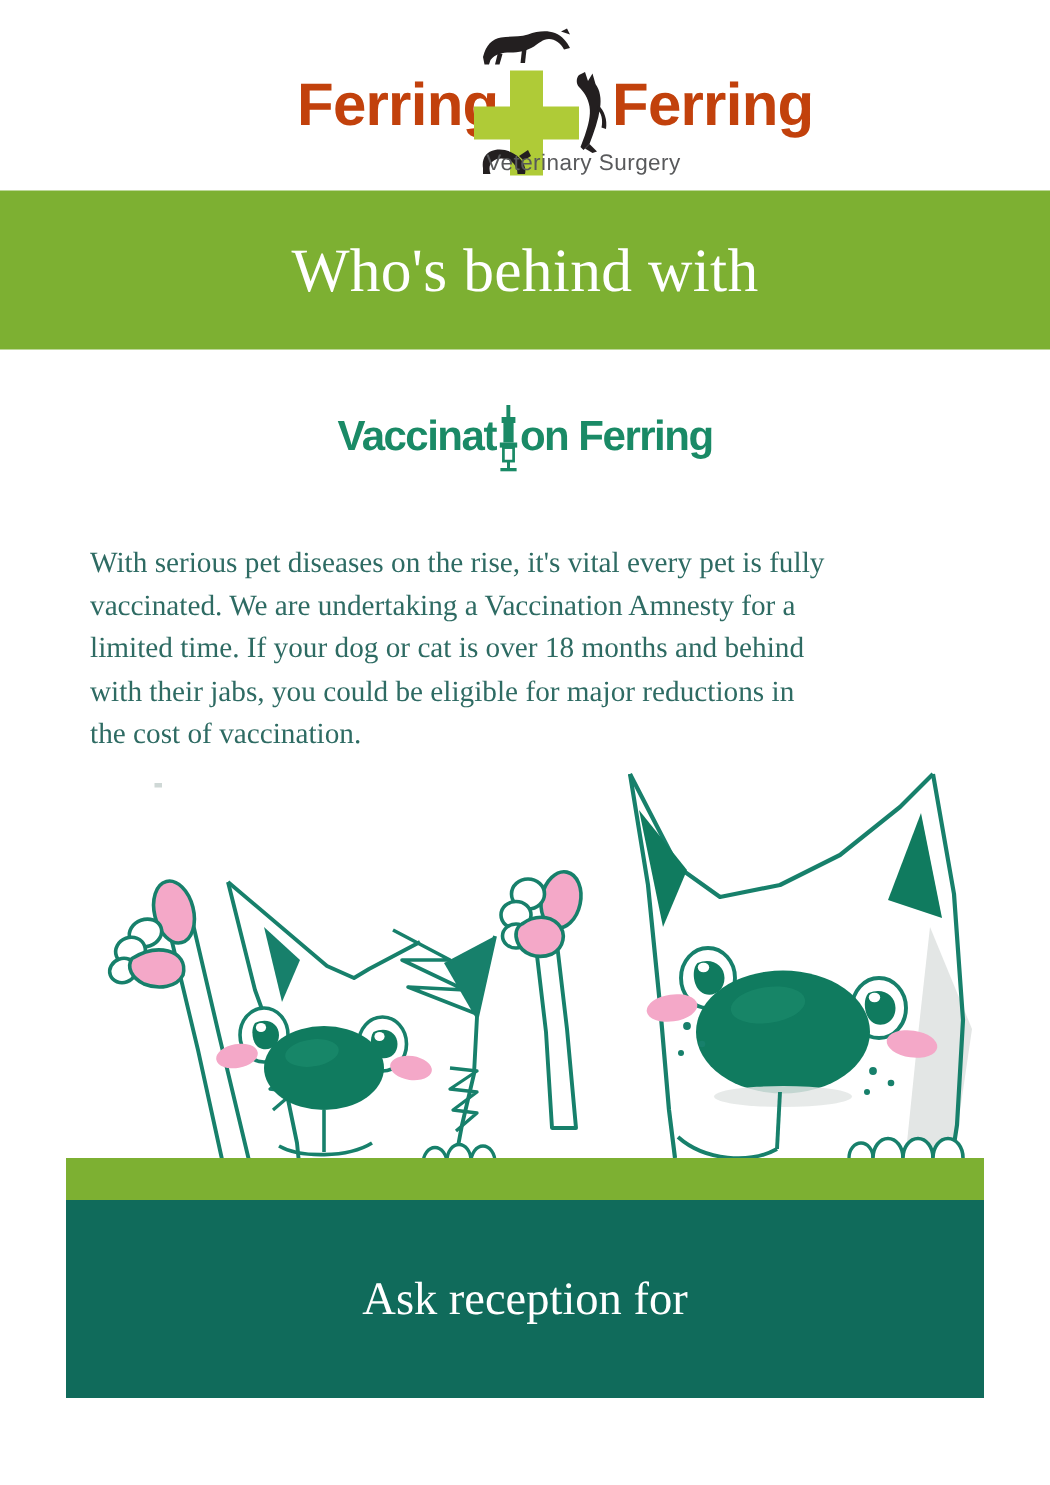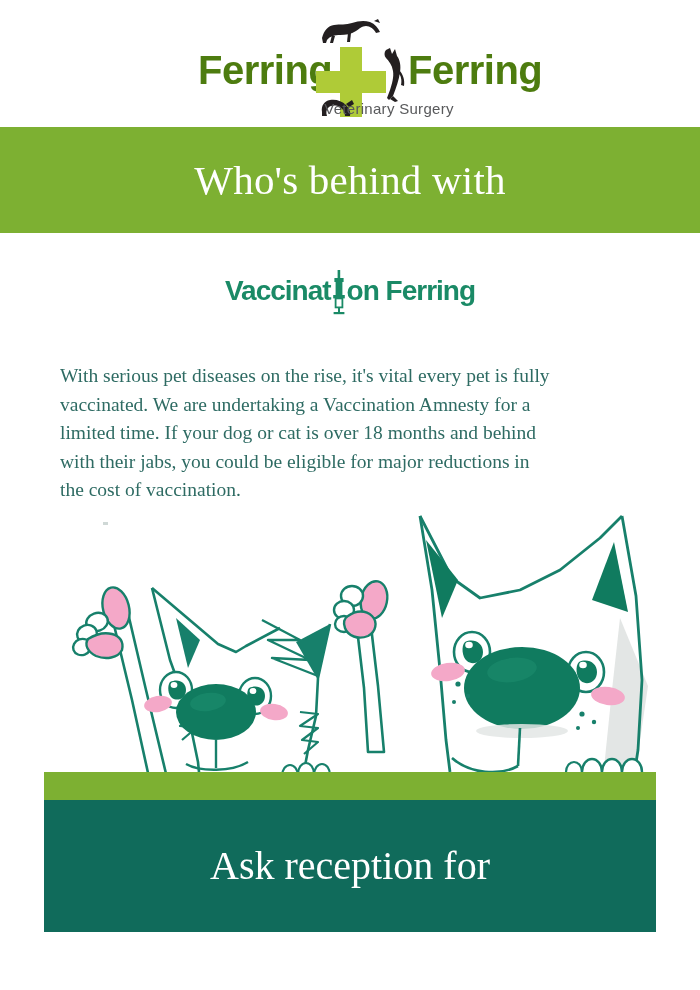--- a/index.html
+++ b/index.html
@@ -18,21 +18,21 @@
   }
   #logo-lockup{
     position:absolute; left:0; top:18px; width:700px; height:95px;
   }
   .logo-word{
     position:absolute; top:30px;
     font-family:"Liberation Sans", sans-serif;
     font-weight:bold;
     font-size:40px;
     letter-spacing:-0.5px;
-    color:#4d7c0f;
+    color:#c2410c;
     white-space:nowrap;
   }
   #logo-word-ferring{ left:198px; }
   #logo-word-street{ left:408px; }
   #logo-cross{
     position:absolute; left:312px; top:25px; width:78px; height:78px;
   }
   #logo-subtitle{
     position:absolute; left:0; top:82px; width:700px;
     text-align:center;
@@ -116,21 +116,21 @@
   }
   #cta-teal-body{
     position:absolute; left:0; top:28px; width:612px; height:132px;
     background:#106B5B;
     display:flex; flex-direction:column;
     align-items:center; justify-content:center;
   }
   .cta-line{
     color:#ffffff;
     font-family:"Liberation Serif", serif;
-    font-size:40px;
+    font-size:31px;
     line-height:46px;
     text-align:center;
     white-space:nowrap;
   }
 </style>
 </head>
 <body>
 
 <div id="logo-header">
   <div id="logo-lockup">

